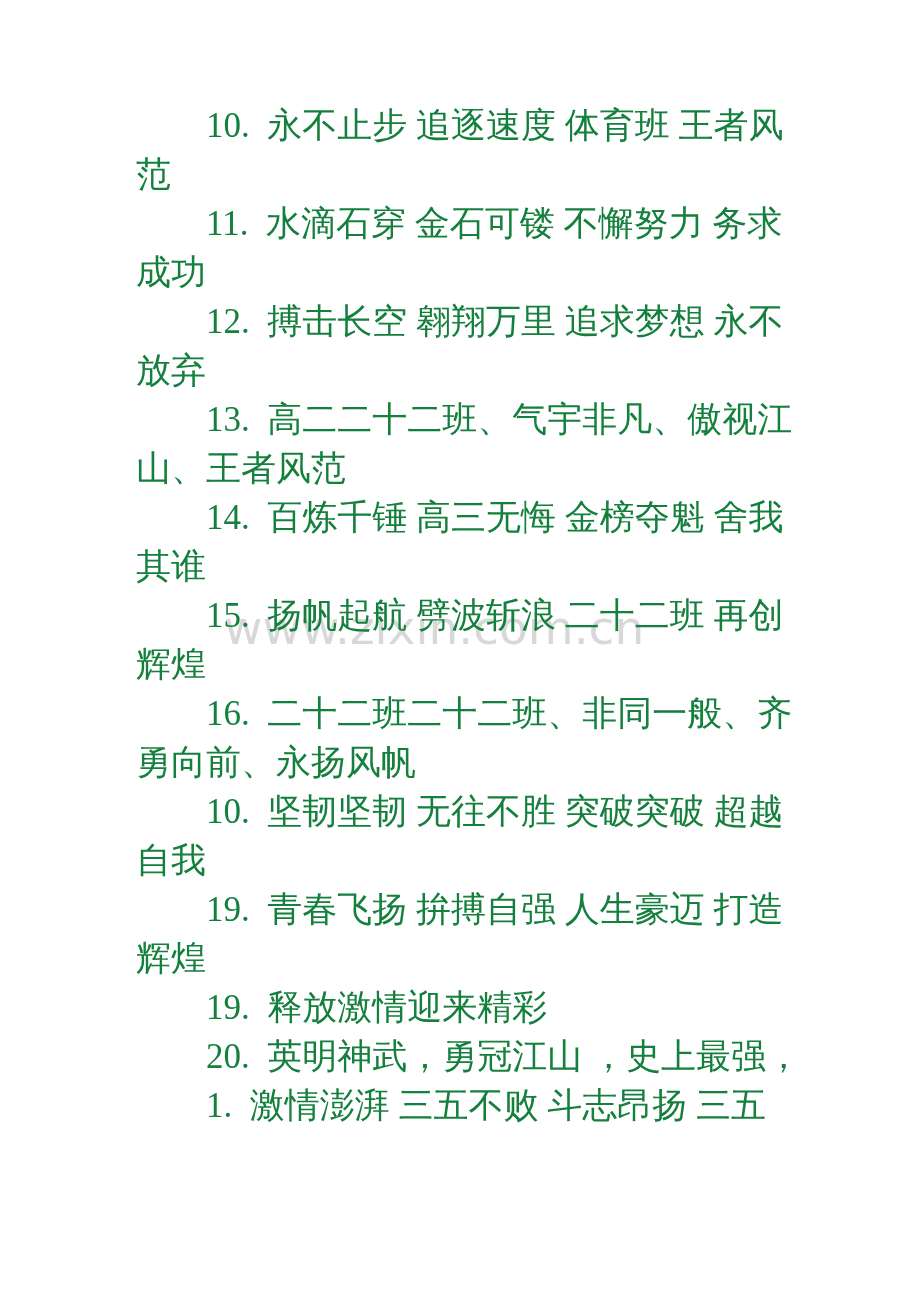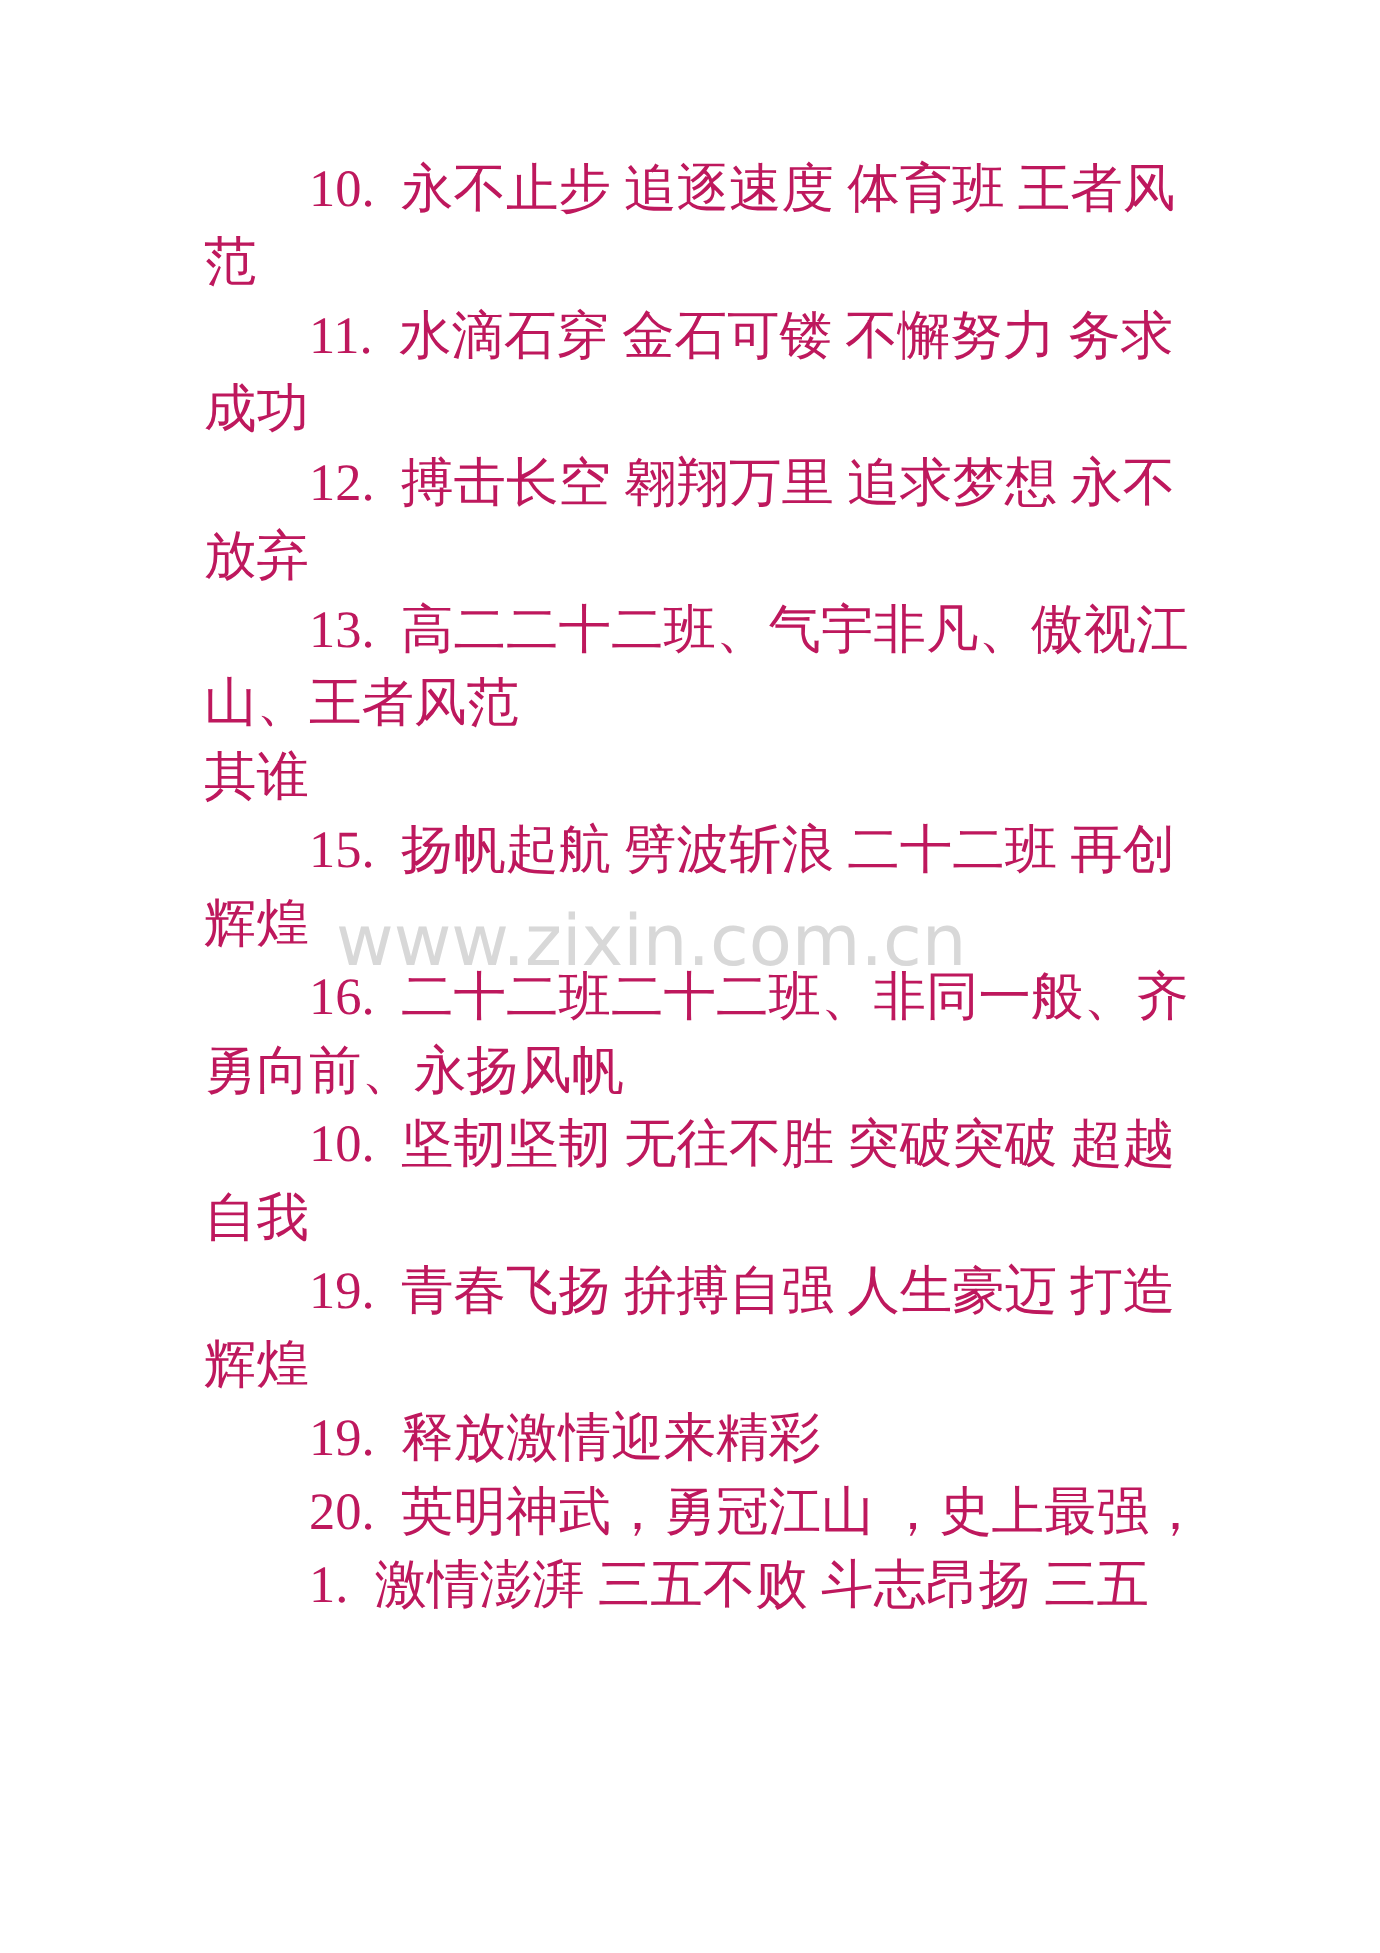--- a/index.html
+++ b/index.html
@@ -35,40 +35,41 @@
     position: absolute;
     left: 136px;
     top: 101px;
     z-index: 2;
   }
   .line {
     font-size: 35px;
     line-height: 49px;
     height: 49px;
     white-space: pre;
-    color: #be185d;
+    color: #15803d;
   }
   .line.indent {
     padding-left: 70px;
   }
 </style>
 </head>
 <body>
 
 <div class="page" style="background: rgb(255, 255, 255);">
   <div class="watermark" style="color: rgb(216, 216, 216);">www.zixin.com.cn</div>
   <div class="content">
       <div class="line indent">10.  永不止步 追逐速度 体育班 王者风</div>
       <div class="line">范</div>
       <div class="line indent">11.  水滴石穿 金石可镂 不懈努力 务求</div>
       <div class="line">成功</div>
       <div class="line indent">12.  搏击长空 翱翔万里 追求梦想 永不</div>
       <div class="line">放弃</div>
       <div class="line indent">13.  高二二十二班、气宇非凡、傲视江</div>
       <div class="line">山、王者风范</div>
+      <div class="line indent">14.  百炼千锤 高三无悔 金榜夺魁 舍我</div>
       <div class="line">其谁</div>
       <div class="line indent">15.  扬帆起航 劈波斩浪 二十二班 再创</div>
       <div class="line">辉煌</div>
       <div class="line indent">16.  二十二班二十二班、非同一般、齐</div>
       <div class="line">勇向前、永扬风帆</div>
       <div class="line indent">10.  坚韧坚韧 无往不胜 突破突破 超越</div>
       <div class="line">自我</div>
       <div class="line indent">19.  青春飞扬 拚搏自强 人生豪迈 打造</div>
       <div class="line">辉煌</div>
       <div class="line indent">19.  释放激情迎来精彩</div>

